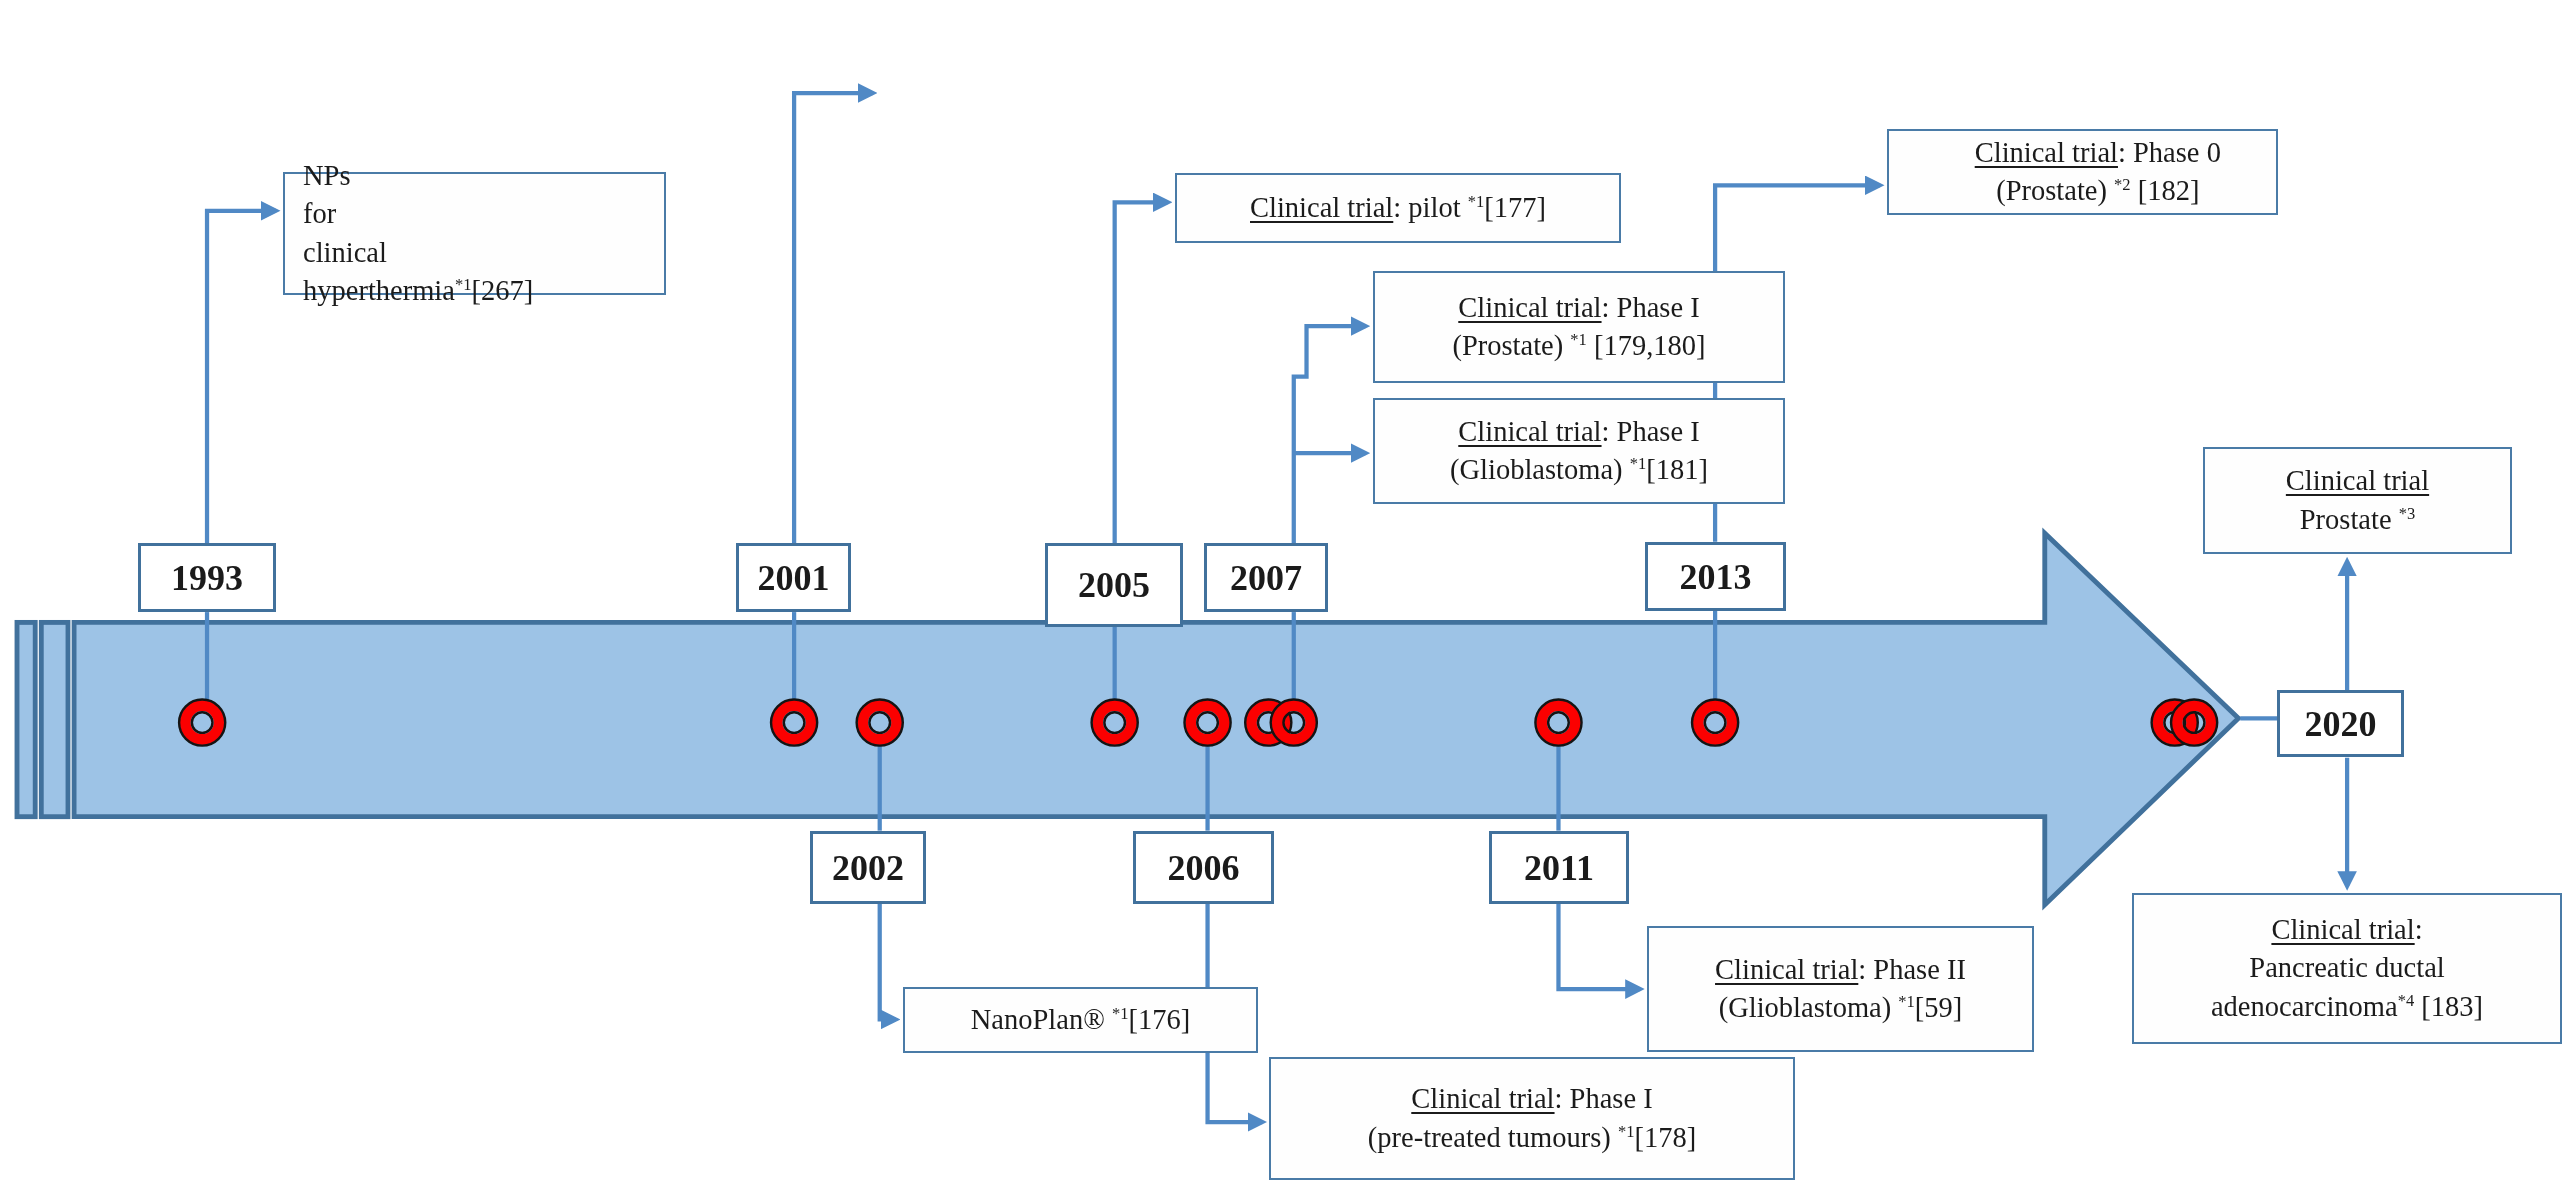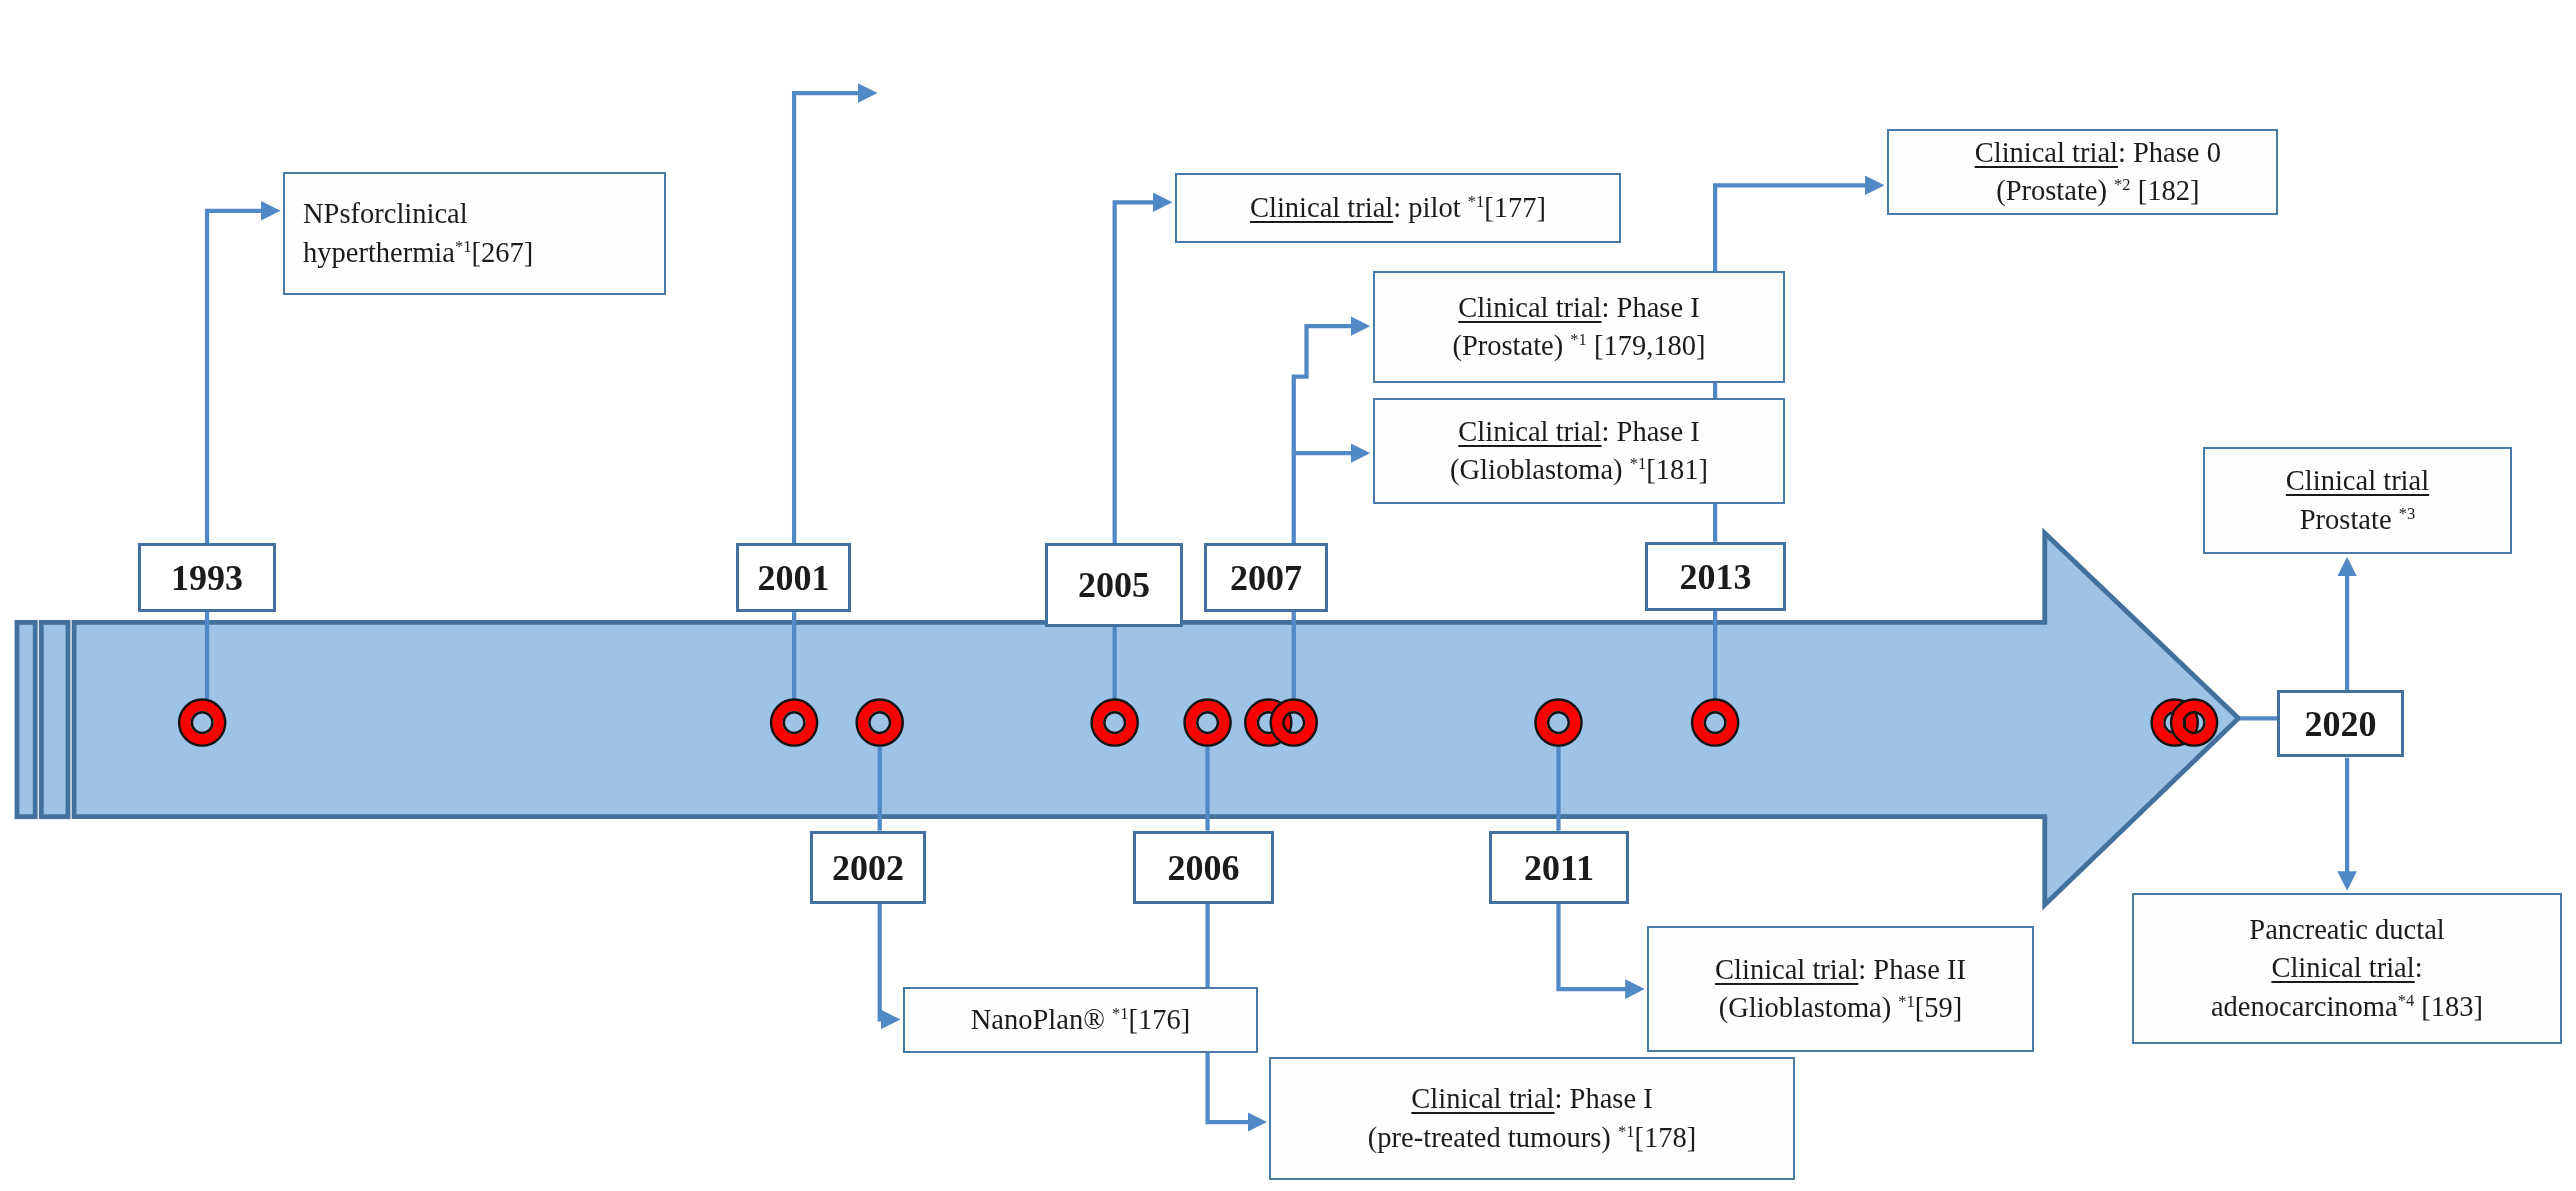--- a/index.html
+++ b/index.html
@@ -4,21 +4,21 @@
 <style>
   html,body{margin:0;padding:0;background:#ffffff;}
   body{width:2576px;height:1192px;position:relative;overflow:hidden;
        font-family:"Liberation Serif","DejaVu Serif",serif;color:#1b1b1b;}
   #diagram-svg{position:absolute;left:0;top:0;width:2576px;height:1192px;}
   .event-box{position:absolute;background:#fefefe;border:2.4px solid #4a7ba7;
        box-sizing:border-box;display:flex;flex-direction:column;justify-content:center;
        font-size:28.5px;line-height:1.34;text-align:center;padding:3.6px 13.4px;}
   .event-box.align-left{text-align:left;padding-left:18px;}
   .event-box .line{width:100%;}
-  .event-box .line.justify{display:flex;}
+  .event-box .line.justify{display:flex;justify-content:space-between;flex-direction:column;}
   .u{text-decoration:underline;text-decoration-thickness:2.4px;text-underline-offset:4.2px;}
   sup{font-size:58%;vertical-align:super;line-height:0;}
   .year-box{position:absolute;background:#ffffff;border:3px solid #41719c;
        box-sizing:border-box;display:flex;align-items:center;justify-content:center;
        font-weight:bold;font-size:36px;font-family:"Liberation Serif","DejaVu Serif",serif;}
 </style>
 </head>
 <body>
 
 <svg id="diagram-svg" xmlns="http://www.w3.org/2000/svg" viewBox="0 0 4243 1963" width="2576" height="1192">
@@ -155,22 +155,22 @@
     </div>
     <div class="event-box" style="left: 1887px; top: 129px; width: 391px; height: 86px; padding-left: 44px;">
       <div class="line"><span class="u">Clinical trial</span><span>: Phase 0</span></div>
       <div class="line"><span>(Prostate) </span><sup>*2</sup><span> [182]</span></div>
     </div>
     <div class="event-box" style="left: 2203px; top: 447px; width: 309px; height: 107px;">
       <div class="line"><span class="u">Clinical trial</span></div>
       <div class="line"><span>Prostate </span><sup>*3</sup></div>
     </div>
     <div class="event-box" style="left: 2132px; top: 893px; width: 430px; height: 151px;">
+      <div class="line"><span class="u">Clinical trial</span><span>:</span></div>
       <div class="line"><span>Pancreatic ductal</span></div>
-      <div class="line"><span class="u">Clinical trial</span><span>:</span></div>
       <div class="line"><span>adenocarcinoma</span><sup>*4</sup><span> [183]</span></div>
     </div>
     <div class="event-box" style="left: 903px; top: 987px; width: 355px; height: 66px;">
       <div class="line"><span>NanoPlan® </span><sup>*1</sup><span>[176]</span></div>
     </div>
     <div class="event-box" style="left: 1269px; top: 1057px; width: 526px; height: 123px;">
       <div class="line"><span class="u">Clinical trial</span><span>: Phase I</span></div>
       <div class="line"><span>(pre-treated tumours) </span><sup>*1</sup><span>[178]</span></div>
     </div>
     <div class="event-box" style="left: 1647px; top: 926px; width: 387px; height: 126px;">

